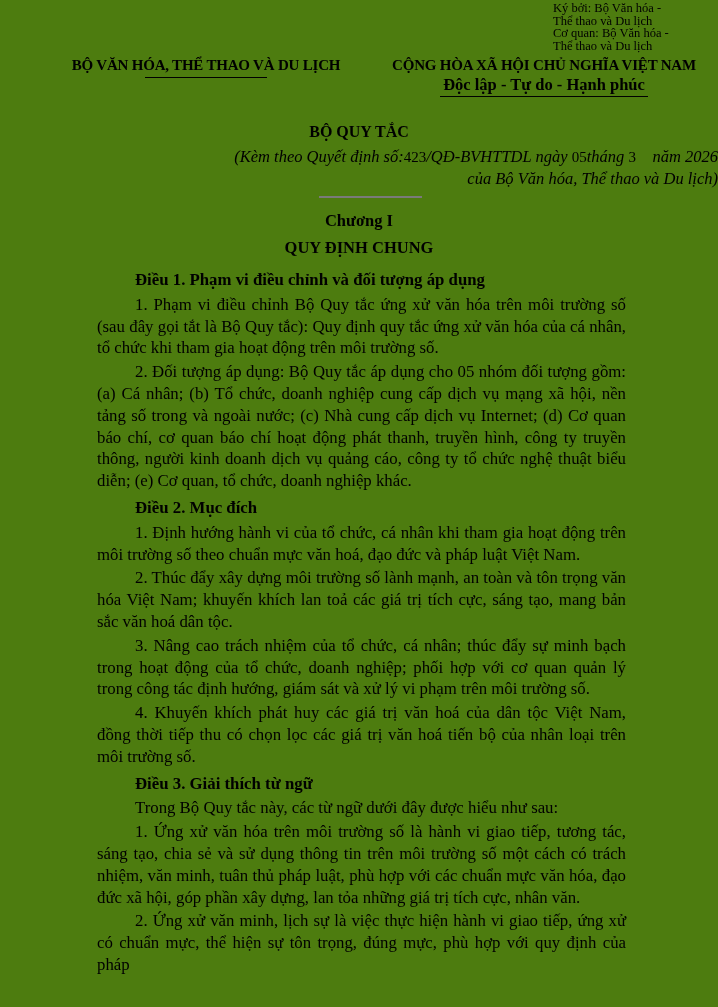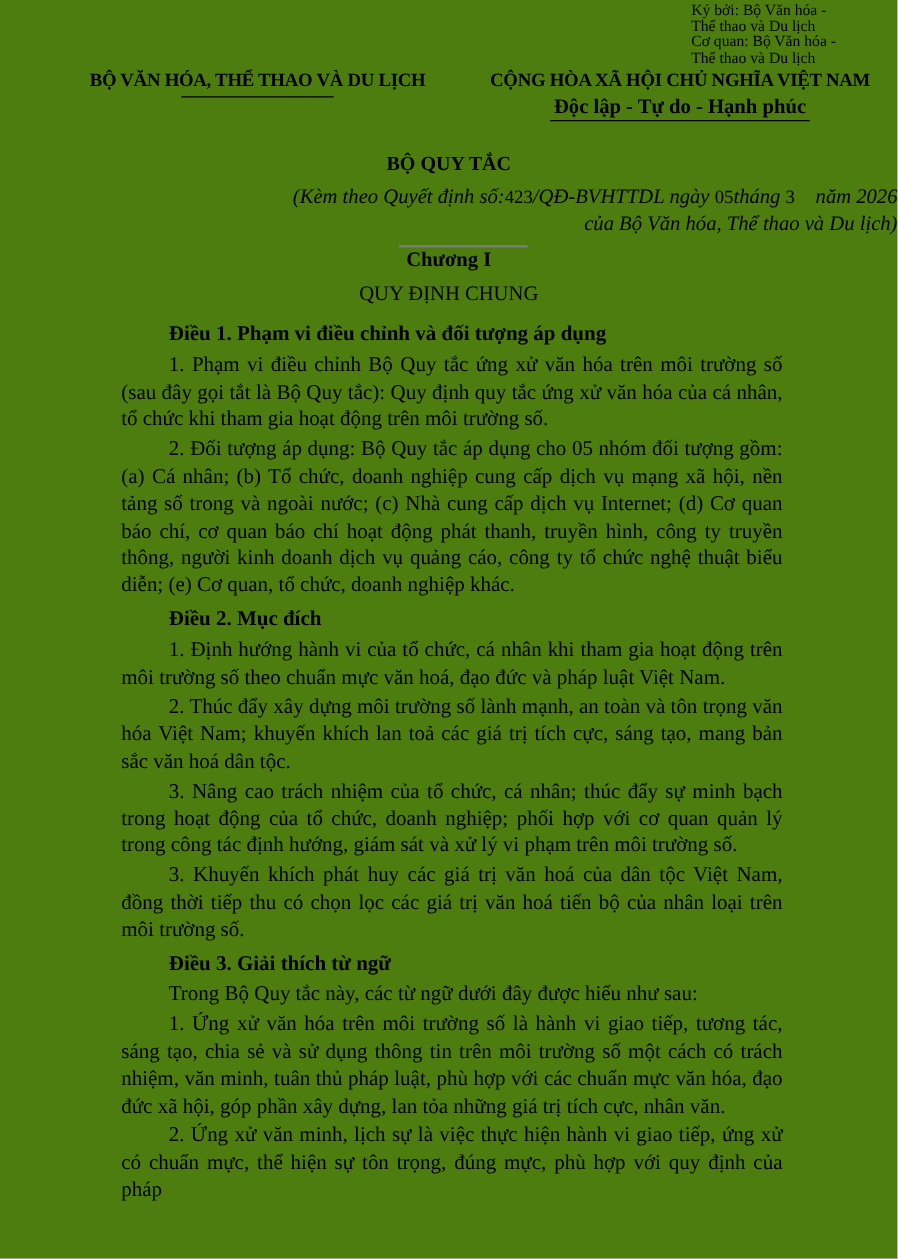--- a/index.html
+++ b/index.html
@@ -34,22 +34,22 @@
   .t2 { font-size:17px; font-weight:bold; margin-top:7px; }
   .subtitle { font-size:16.5px; font-style:italic; margin-top:6px; white-space:pre;text-align:right; }
   .subtitle2 { margin-top:2px; }
   .filled { font-style:normal; font-size:15px; }
   .gray-line {
     width:103px; height:2px; background:#7a7a7a;
     margin:7px auto 0; position:relative; left:11px;
   }
   
   .chapter { text-align:center; }
-  .chapter-no { font-weight:bold; font-size:16.5px; margin-top:0; }
-  .chapter-title { font-weight:normal; font-size:16.5px; margin-top:7px; }
+  .chapter-no { font-weight:bold; font-size:16.5px; margin-top:13px; }
+  .chapter-title { font-weight:bold; font-size:16.5px; margin-top:7px; }
   
   .body {
     padding:6px 92px 0 97px;
     font-size:16.8px; line-height:21.8px;
     text-align:justify;
   }
   .body h3 {
     font-size:16.8px; font-weight:bold;
     margin:5px 0 3px; text-indent:38px; text-align:left;
   }
@@ -92,21 +92,21 @@
 
   <div class="body">
     <h3>Điều 1. Phạm vi điều chỉnh và đối tượng áp dụng</h3>
     <p>1. Phạm vi điều chỉnh Bộ Quy tắc ứng xử văn hóa trên môi trường số (sau đây gọi tắt là Bộ Quy tắc): Quy định quy tắc ứng xử văn hóa của cá nhân, tổ chức khi tham gia hoạt động trên môi trường số.</p>
     <p>2. Đối tượng áp dụng: Bộ Quy tắc áp dụng cho 05 nhóm đối tượng gồm: (a) Cá nhân; (b) Tổ chức, doanh nghiệp cung cấp dịch vụ mạng xã hội, nền tảng số trong và ngoài nước; (c) Nhà cung cấp dịch vụ Internet; (d) Cơ quan báo chí, cơ quan báo chí hoạt động phát thanh, truyền hình, công ty truyền thông, người kinh doanh dịch vụ quảng cáo, công ty tổ chức nghệ thuật biểu diễn; (e) Cơ quan, tổ chức, doanh nghiệp khác.</p>
 
     <h3>Điều 2. Mục đích</h3>
     <p>1. Định hướng hành vi của tổ chức, cá nhân khi tham gia hoạt động trên môi trường số theo chuẩn mực văn hoá, đạo đức và pháp luật Việt Nam.</p>
     <p>2. Thúc đẩy xây dựng môi trường số lành mạnh, an toàn và tôn trọng văn hóa Việt Nam; khuyến khích lan toả các giá trị tích cực, sáng tạo, mang bản sắc văn hoá dân tộc.</p>
     <p>3. Nâng cao trách nhiệm của tổ chức, cá nhân; thúc đẩy sự minh bạch trong hoạt động của tổ chức, doanh nghiệp; phối hợp với cơ quan quản lý trong công tác định hướng, giám sát và xử lý vi phạm trên môi trường số.</p>
-    <p>3. Khuyến khích phát huy các giá trị văn hoá của dân tộc Việt Nam, đồng thời tiếp thu có chọn lọc các giá trị văn hoá tiến bộ của nhân loại trên môi trường số.</p>
+    <p>4. Khuyến khích phát huy các giá trị văn hoá của dân tộc Việt Nam, đồng thời tiếp thu có chọn lọc các giá trị văn hoá tiến bộ của nhân loại trên môi trường số.</p>
 
     <h3>Điều 3. Giải thích từ ngữ</h3>
     <p>Trong Bộ Quy tắc này, các từ ngữ dưới đây được hiểu như sau:</p>
     <p>1. Ứng xử văn hóa trên môi trường số là hành vi giao tiếp, tương tác, sáng tạo, chia sẻ và sử dụng thông tin trên môi trường số một cách có trách nhiệm, văn minh, tuân thủ pháp luật, phù hợp với các chuẩn mực văn hóa, đạo đức xã hội, góp phần xây dựng, lan tỏa những giá trị tích cực, nhân văn.</p>
     <p>2. Ứng xử văn minh, lịch sự là việc thực hiện hành vi giao tiếp, ứng xử có chuẩn mực, thể hiện sự tôn trọng, đúng mực, phù hợp với quy định của pháp</p>
   </div>
 
 </div>
 
 </body></html>

